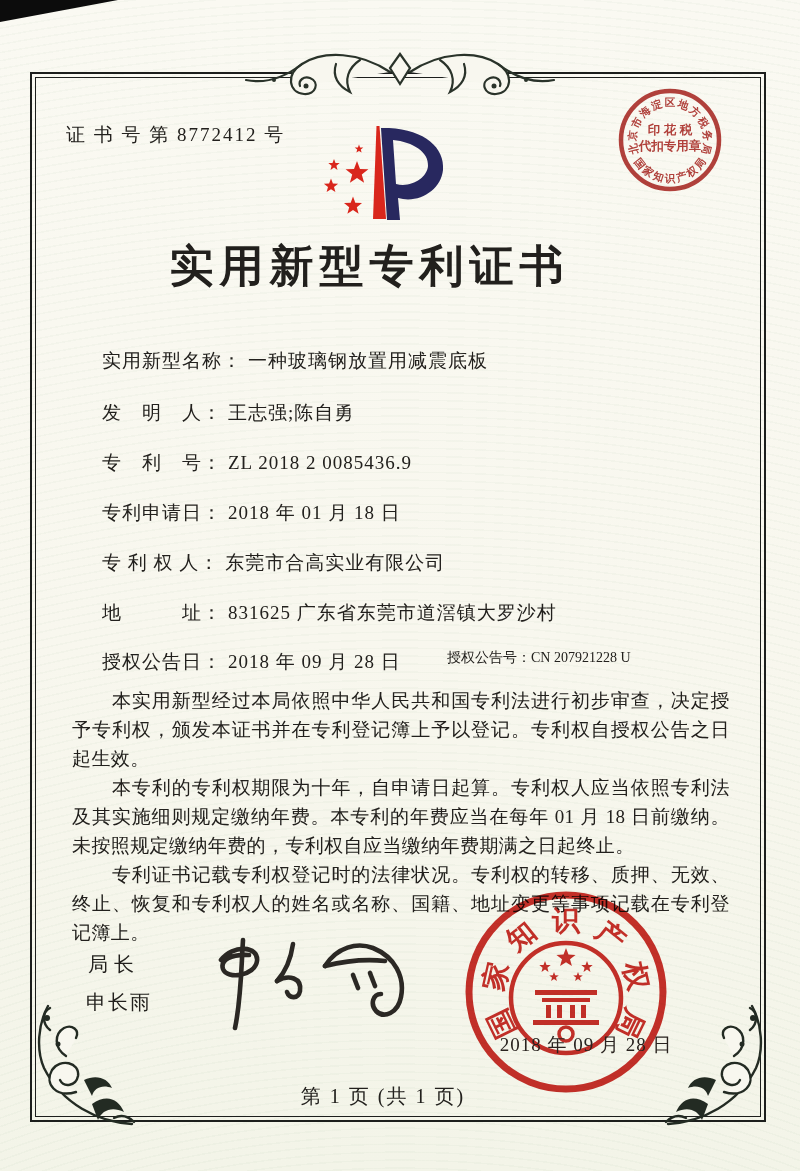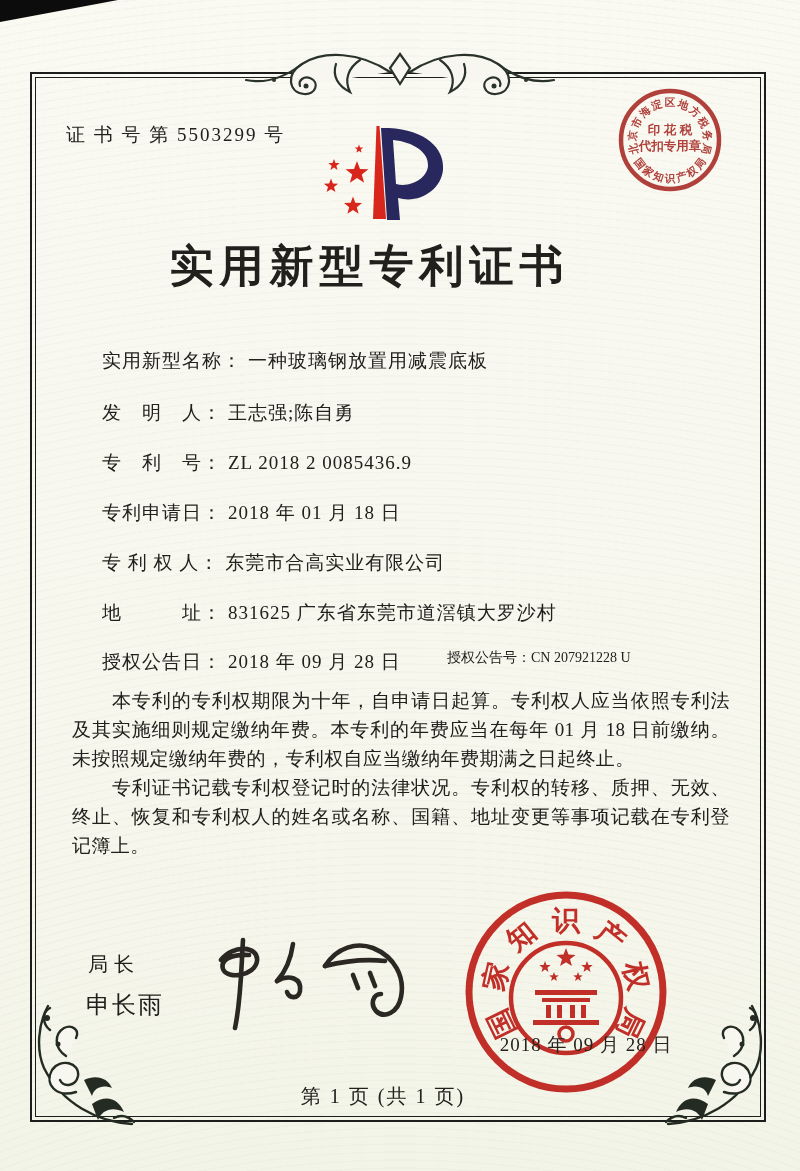--- a/index.html
+++ b/index.html
@@ -25,21 +25,21 @@
   .abs{position:absolute;}
   .cert-no{left:66px;top:122px;font-size:19px;letter-spacing:2px;}
   .title{left:0;width:739px;top:237px;text-align:center;font-size:44px;font-weight:700;letter-spacing:6px;}
   .row{left:74px;width:670px;font-size:19px;white-space:nowrap;}
   .row .lab{letter-spacing:1px;margin-left:28px;}
   .row .val{margin-left:6px;letter-spacing:1px;}
   .grant-no{left:447px;top:649px;font-size:14px;white-space:nowrap;}
   .paras{left:72px;top:686px;width:658px;font-size:19px;line-height:29px;letter-spacing:.4px;text-align:justify;}
   .paras p{margin:0;text-indent:2.1em;}
   .signer-title{left:88px;top:951px;font-size:20px;letter-spacing:6px;}
-  .signer-name{left:86px;top:989px;font-size:24px;letter-spacing:2px;}
+  .signer-name{left:86px;top:989px;font-size:20px;letter-spacing:2px;}
   .seal{mix-blend-mode:multiply;}
   .seal-date{left:486px;top:1032px;width:200px;text-align:center;font-size:19px;letter-spacing:1px;color:#29231f;z-index:6;}
   .footer{left:30px;top:1083px;width:706px;text-align:center;font-size:20px;letter-spacing:2px;}
   .flourish{color:#232b23;}
   .flourish.right{transform:scaleX(-1);}
   svg{display:block;}
 </style>
 </head>
 <body>
 
@@ -90,21 +90,21 @@
     <path d="M78,108 C92,98 104,102 110,116 C98,110 88,114 84,124 Z" fill="currentColor" stroke="none"></path>
     <path d="M52,60 C40,52 40,38 50,32 C58,28 66,34 62,42" fill="#f8f7ef"></path>
     <path d="M36,34 C28,28 28,16 36,12"></path>
     <circle cx="33" cy="22" r="3" fill="currentColor" stroke="none"></circle>
     <circle cx="44" cy="48" r="2.5" fill="currentColor" stroke="none"></circle>
     <path d="M70,84 C82,78 94,82 98,92 C88,88 80,92 78,100 Z" fill="currentColor" stroke="none"></path>
     <path d="M100,122 C108,118 114,120 120,126"></path>
   </g>
 </svg>
 
-<div class="abs cert-no">证 书 号 第 5503299 号</div>
+<div class="abs cert-no">证 书 号 第 8772412 号</div>
 
 <svg class="abs" style="left:305px;top:116px;" width="150" height="110" viewBox="0 0 150 110">
   <g>
     <path fill="#d9261c" d="M52.0 45.0L55.0 52.9L63.4 53.3L56.8 58.6L59.1 66.7L52.0 62.0L44.9 66.7L47.2 58.6L40.6 53.3L49.0 52.9Z"></path>
     <path fill="#d9261c" d="M26.0 62.5L27.9 67.5L33.1 67.7L29.0 71.0L30.4 76.1L26.0 73.2L21.6 76.1L23.0 71.0L18.9 67.7L24.1 67.5Z"></path>
     <path fill="#d9261c" d="M48.0 80.5L50.3 86.8L57.0 87.1L51.8 91.2L53.6 97.7L48.0 94.0L42.4 97.7L44.2 91.2L39.0 87.1L45.7 86.8Z"></path>
     <path fill="#d9261c" d="M29.0 43.0L30.5 47.0L34.7 47.1L31.4 49.8L32.5 53.9L29.0 51.5L25.5 53.9L26.6 49.8L23.3 47.1L27.5 47.0Z"></path>
     <path fill="#d9261c" d="M54.0 28.5L55.1 31.5L58.3 31.6L55.8 33.6L56.6 36.6L54.0 34.9L51.4 36.6L52.2 33.6L49.7 31.6L52.9 31.5Z"></path>
   </g>
   <path d="M71.5,10 L74.5,10 L81,103 L68,103 Z" fill="#d9261c"></path>
@@ -133,20 +133,21 @@
   <span class="lab">地　　　址：</span><span class="val">831625 广东省东莞市道滘镇大罗沙村</span>
 </div>
 <div class="abs row" style="top:649px;">
   <span class="lab">授权公告日：</span><span class="val">2018 年 09 月 28 日</span>
 </div>
 <div class="abs grant-no">
   <span class="lab">授权公告号：</span><span class="val">CN 207921228 U</span>
 </div>
 
 <div class="abs paras">
+  <p>本实用新型经过本局依照中华人民共和国专利法进行初步审查，决定授予专利权，颁发本证书并在专利登记簿上予以登记。专利权自授权公告之日起生效。</p>
   <p>本专利的专利权期限为十年，自申请日起算。专利权人应当依照专利法及其实施细则规定缴纳年费。本专利的年费应当在每年 01 月 18 日前缴纳。未按照规定缴纳年费的，专利权自应当缴纳年费期满之日起终止。</p>
   <p>专利证书记载专利权登记时的法律状况。专利权的转移、质押、无效、终止、恢复和专利权人的姓名或名称、国籍、地址变更等事项记载在专利登记簿上。</p>
 </div>
 
 <div class="abs signer-title">局长</div>
 <div class="abs signer-name">申长雨</div>
 
 <svg class="abs" style="left:205px;top:934px;" width="210" height="100" viewBox="0 0 210 100">
   <g stroke="#2b2824" fill="none" stroke-width="4.6" stroke-linecap="round" stroke-linejoin="round">
     <path d="M38,6 C36,38 36,66 30,94"></path>

